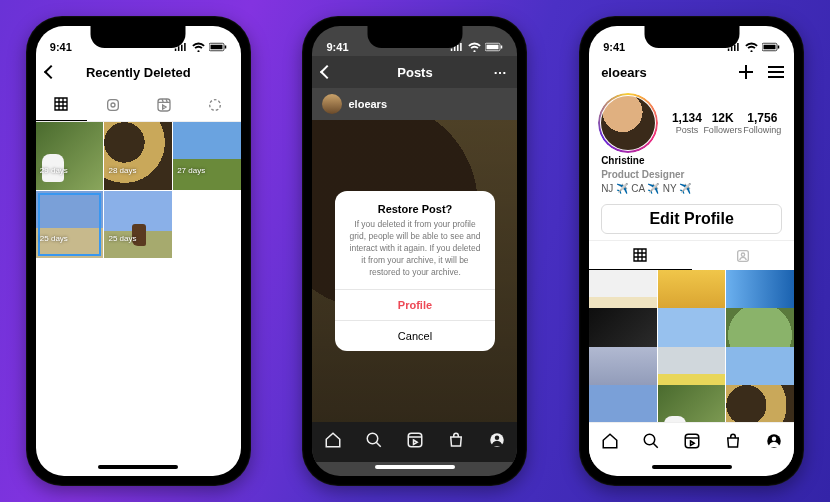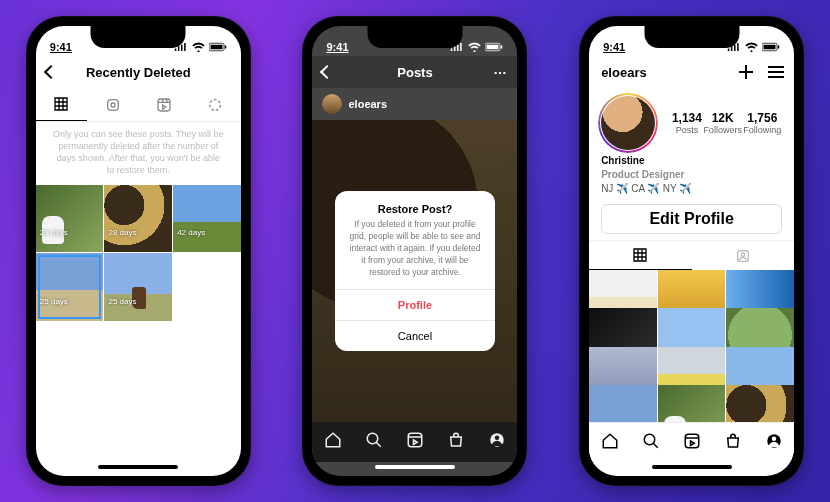--- a/index.html
+++ b/index.html
@@ -35,21 +35,21 @@
     border-radius: 28px;
     overflow: hidden;
     position: relative;
     display: flex; flex-direction: column;
   }
   .screen.dim { background: #444; }
   .statusbar {
     height: 30px;
     display: flex; justify-content: space-between; align-items: center;
     padding: 12px 14px 0 14px;
-    font-size: 11px; font-weight: 600; text-decoration: underline;
+    font-size: 11px; font-weight: 600;
   }
   .statusbar.dark { color:#fff; }
   .sb-icons { display:flex; gap:4px; align-items:center; }
   .navbar {
     height: 32px;
     display:flex; align-items:center; justify-content:center;
     position:relative;
     font-size: 13px; font-weight: 600;
   }
   .navbar.dark { color:#fff; background:rgba(0,0,0,.2); }
@@ -178,31 +178,30 @@
             <rect x="3" y="3" width="18" height="18" rx="4" fill="none" stroke="currentColor" stroke-width="2"></rect>
             <path d="M3 8h18M9 3l2 5M15 3l2 5M10 12l5 3-5 3z" fill="none" stroke="currentColor" stroke-width="2"></path>
           </svg>
         </div>
       <div class="tab">
           <svg viewBox="0 0 24 24">
             <circle cx="12" cy="12" r="8" fill="none" stroke="currentColor" stroke-width="2" stroke-dasharray="4 3"></circle>
           </svg>
         </div>
     </div>
-    <div class="hint">Only you can see these posts. They will be permanently deleted after the number of days shown. After that, you won't be able to restore them.</div>
     <div class="grid3">
       <div class="thumb art-a">
           <div class="dog"></div>
           <span class="days">29 days</span>
         </div>
       <div class="thumb art-b">
           <span class="days">28 days</span>
         </div>
       <div class="thumb art-c">
-          <span class="days">42 days</span>
+          <span class="days">27 days</span>
         </div>
       <div class="thumb art-d">
           <div class="selring"></div>
           <span class="days">25 days</span>
         </div>
       <div class="thumb art-e">
           <div class="boot"></div>
           <span class="days">25 days</span>
         </div>
     </div>

